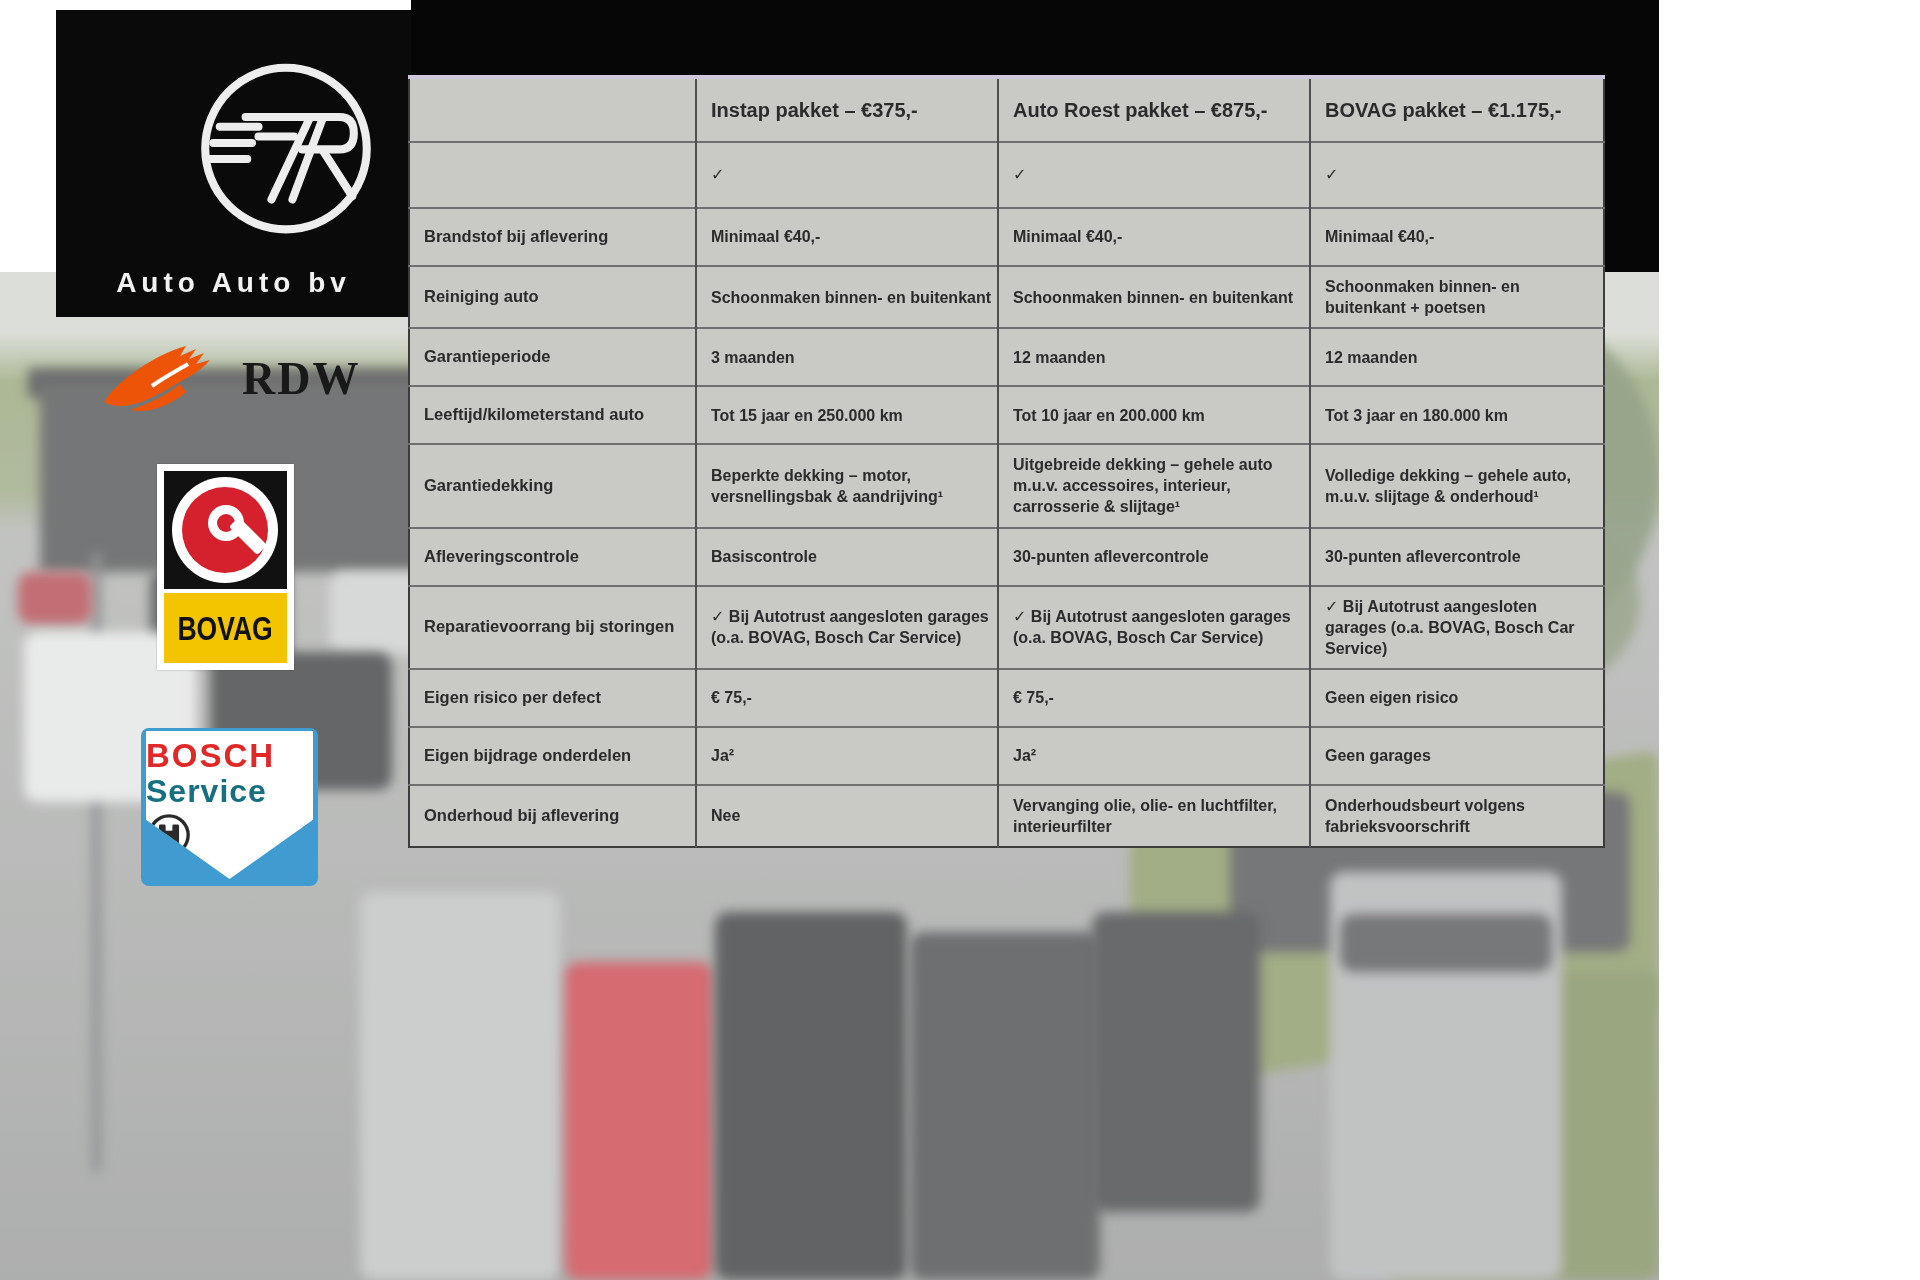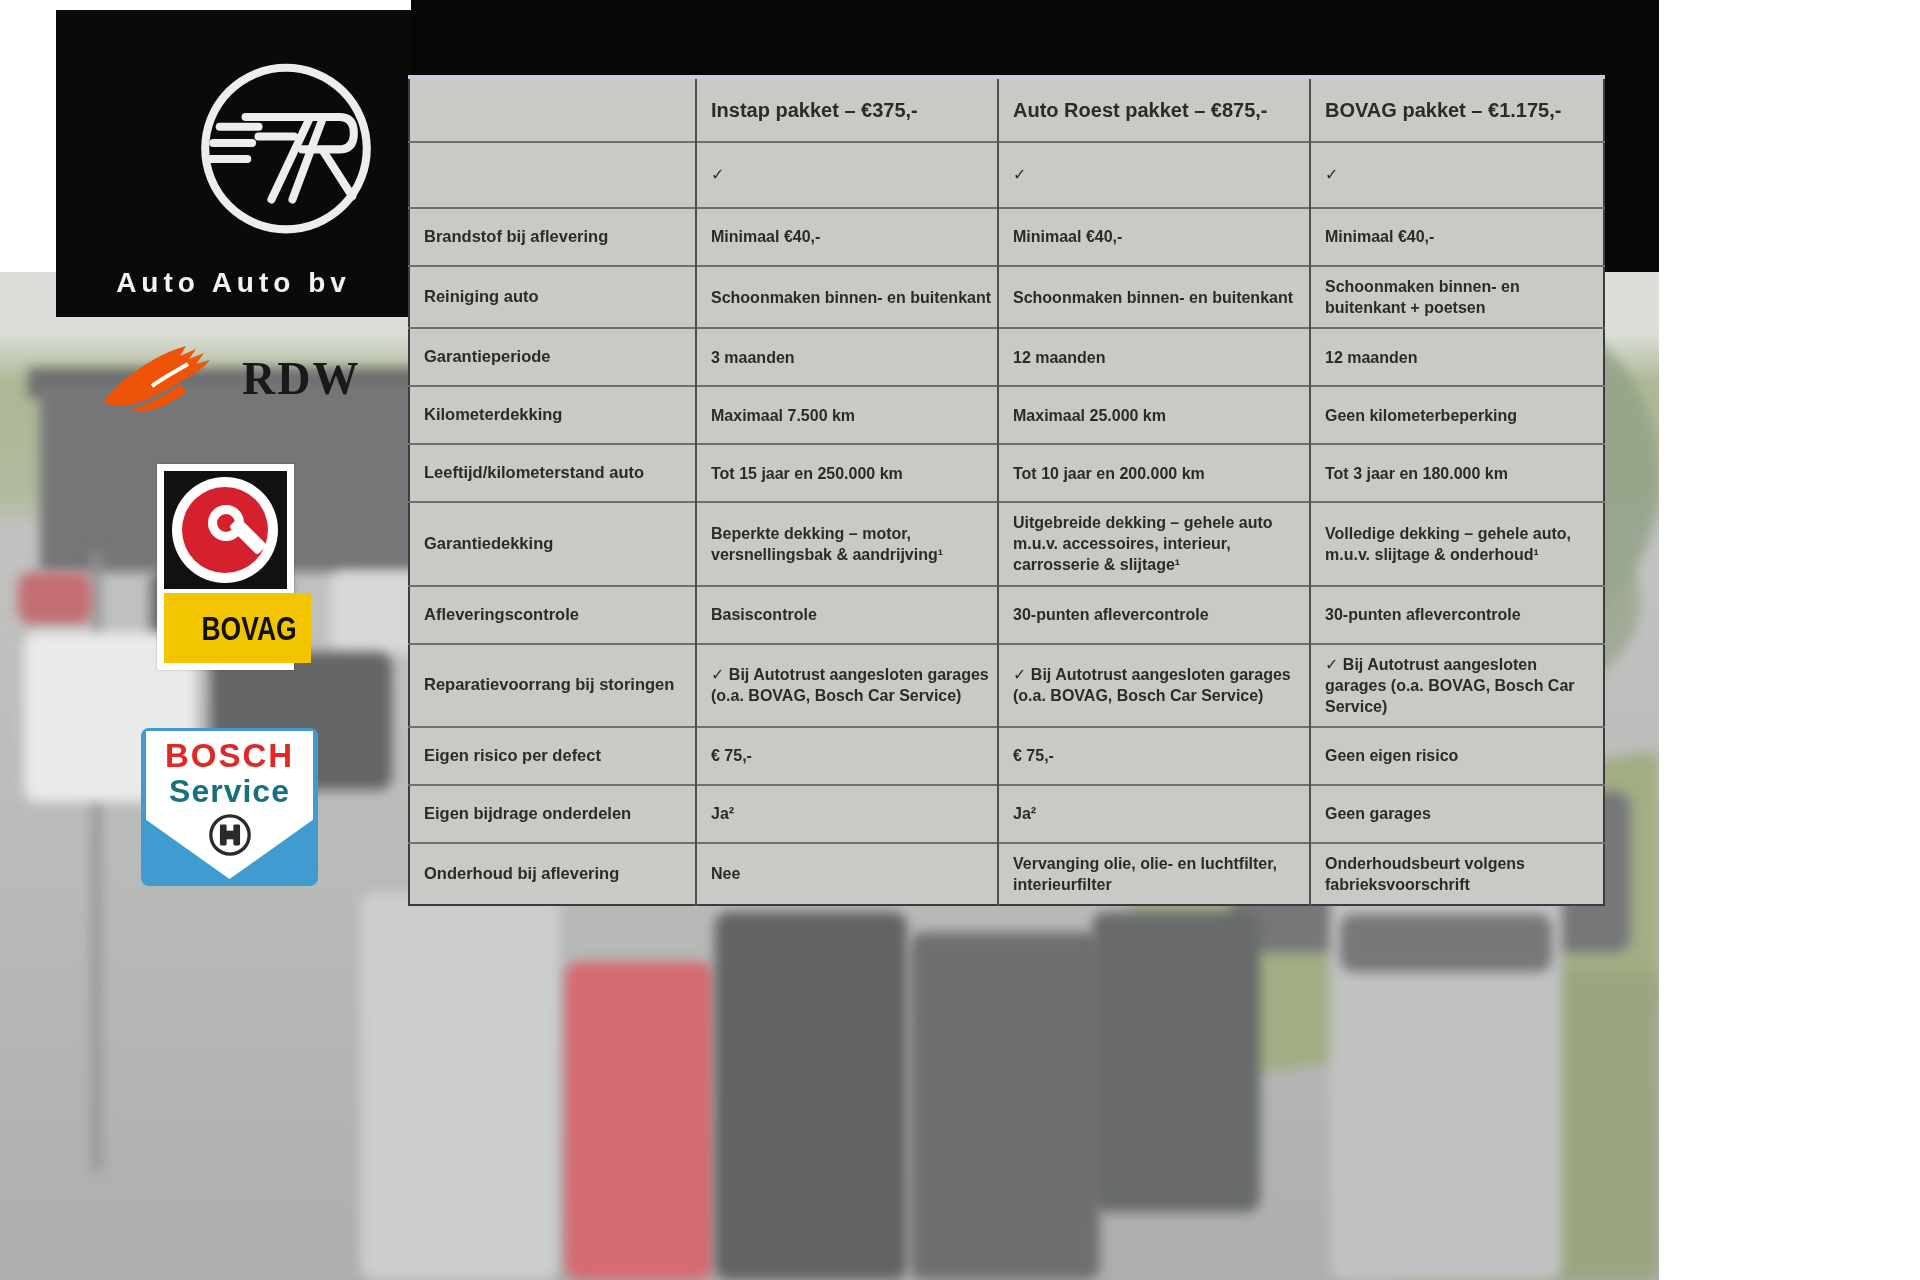--- a/index.html
+++ b/index.html
@@ -63,34 +63,33 @@
     position:absolute;left:157px;top:464px;width:137px;height:206px;
     background:#ffffff;box-shadow:0 0 2px rgba(0,0,0,.25);
   }
   .bovag-top{position:absolute;left:7px;top:7px;width:123px;height:118px;background:#111111;}
   .bovag-ring{position:absolute;left:8px;top:6px;width:106px;height:106px;background:#ffffff;border-radius:50%;}
   .bovag-disc{position:absolute;left:10px;top:10px;width:86px;height:86px;background:#d5212e;border-radius:50%;}
   .bovag-donut{position:absolute;left:26px;top:18px;width:18px;height:18px;border:9px solid #ffffff;border-radius:50%;background:#d5212e;}
   .bovag-stem{position:absolute;left:46px;top:42px;width:40px;height:14px;background:#ffffff;transform:rotate(45deg);border-radius:3px;}
   .bovag-bottom{
     position:absolute;left:7px;top:129px;width:123px;height:70px;background:#f2c500;
-    display:flex;align-items:center;justify-content:center;padding-left:24px;
+    display:flex;align-items:center;justify-content:center;
   }
   .bovag-word{
     font-size:34px;font-weight:bold;color:#111;letter-spacing:0px;
     transform:scaleX(0.78);white-space:nowrap;
   }
   .bosch{
     position:absolute;left:141px;top:728px;width:177px;height:158px;
     background:#3f9bd0;border-radius:8px;
   }
   .bosch-banner{
     position:absolute;left:5px;top:3px;width:167px;height:148px;background:#ffffff;
     clip-path:polygon(0 0,100% 0,100% 60%,50% 100%,0 60%);
-    text-align:center;
   }
   .bosch-word1{margin-top:6px;font-size:33px;font-weight:bold;color:#e02826;letter-spacing:2px;}
   .bosch-word2{margin-top:-2px;font-size:32px;font-weight:bold;color:#16707f;letter-spacing:1px;}
   .bosch-mark{margin-top:2px;}
 
   
   .pkg-table{
     position:absolute;left:408px;top:75px;width:1195px;
     border-collapse:collapse;table-layout:fixed;
     background:#c9c9c6;
@@ -230,26 +229,20 @@
         <td>Schoonmaken binnen- en buitenkant</td>
         <td>Schoonmaken binnen- en buitenkant + poetsen</td>
       </tr>
       <tr>
         <th class="row-label">Garantieperiode</th>
         <td>3 maanden</td>
         <td>12 maanden</td>
         <td>12 maanden</td>
       </tr>
       <tr>
-        <th class="row-label">Kilometerdekking</th>
-        <td>Maximaal 7.500 km</td>
-        <td>Maximaal 25.000 km</td>
-        <td>Geen kilometerbeperking</td>
-      </tr>
-      <tr>
         <th class="row-label">Leeftijd/kilometerstand auto</th>
         <td>Tot 15 jaar en 250.000 km</td>
         <td>Tot 10 jaar en 200.000 km</td>
         <td>Tot 3 jaar en 180.000 km</td>
       </tr>
       <tr>
         <th class="row-label">Garantiedekking</th>
         <td>Beperkte dekking – motor, versnellingsbak &amp; aandrijving¹</td>
         <td>Uitgebreide dekking – gehele auto m.u.v. accessoires, interieur, carrosserie &amp; slijtage¹</td>
         <td>Volledige dekking – gehele auto, m.u.v. slijtage &amp; onderhoud¹</td>

